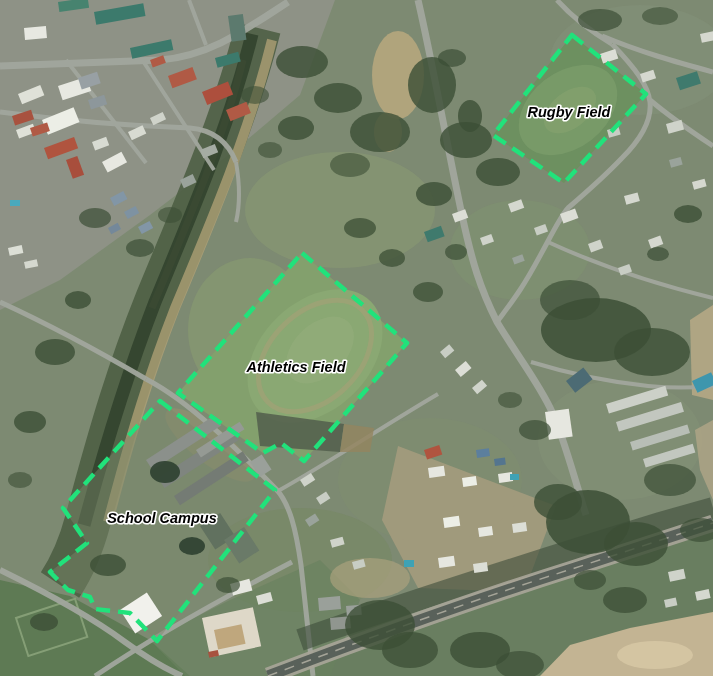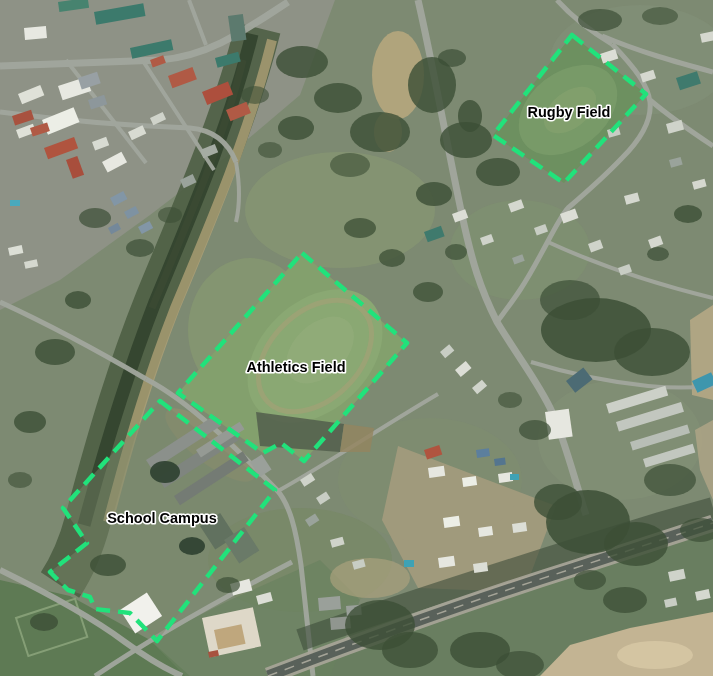--- a/index.html
+++ b/index.html
@@ -1,18 +1,19 @@
 <!DOCTYPE html>
 <html><head>
 <meta charset="utf-8">
 <style>
   html,body{margin:0;padding:0;background:#222;}
   .map-viewport{
     position:relative;width:713px;height:676px;overflow:hidden;
     font-family:"Liberation Sans",sans-serif;
+    font-style:italic;
   }
   .map-viewport svg{position:absolute;left:0;top:0;display:block;}
   .field-outline{
     fill:none;
     stroke-width:4.5;
     stroke-dasharray:14 8;
     stroke-linejoin:round;
     stroke-linecap:butt;
   }
   .field-label{

